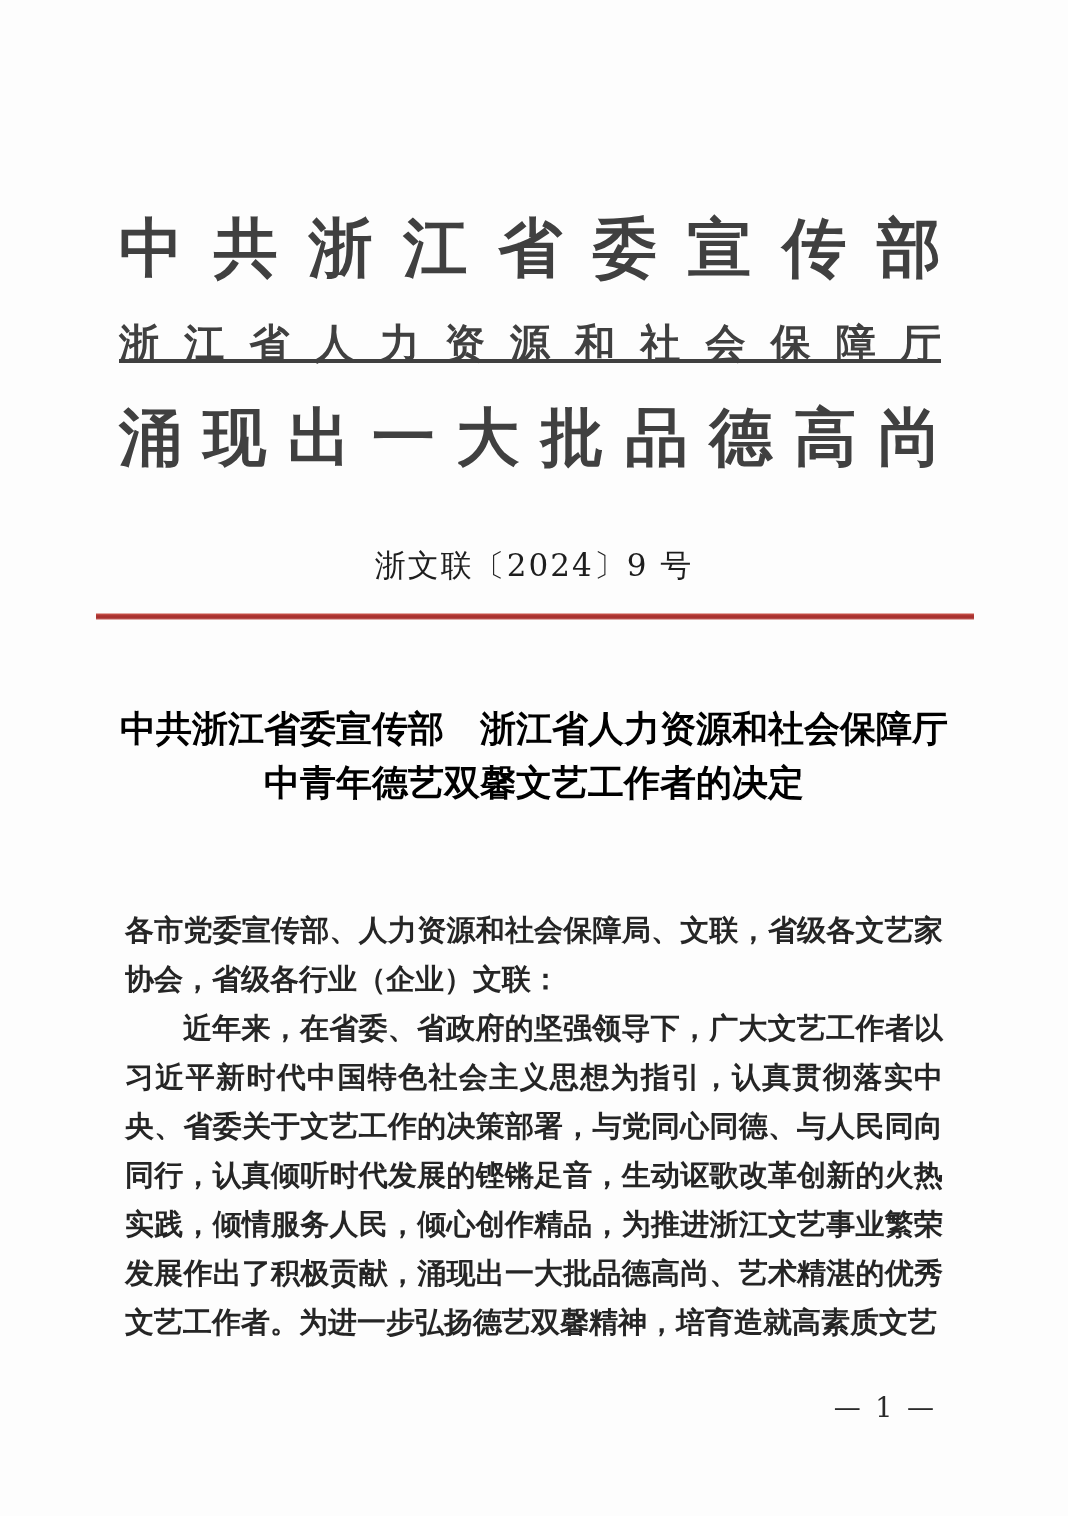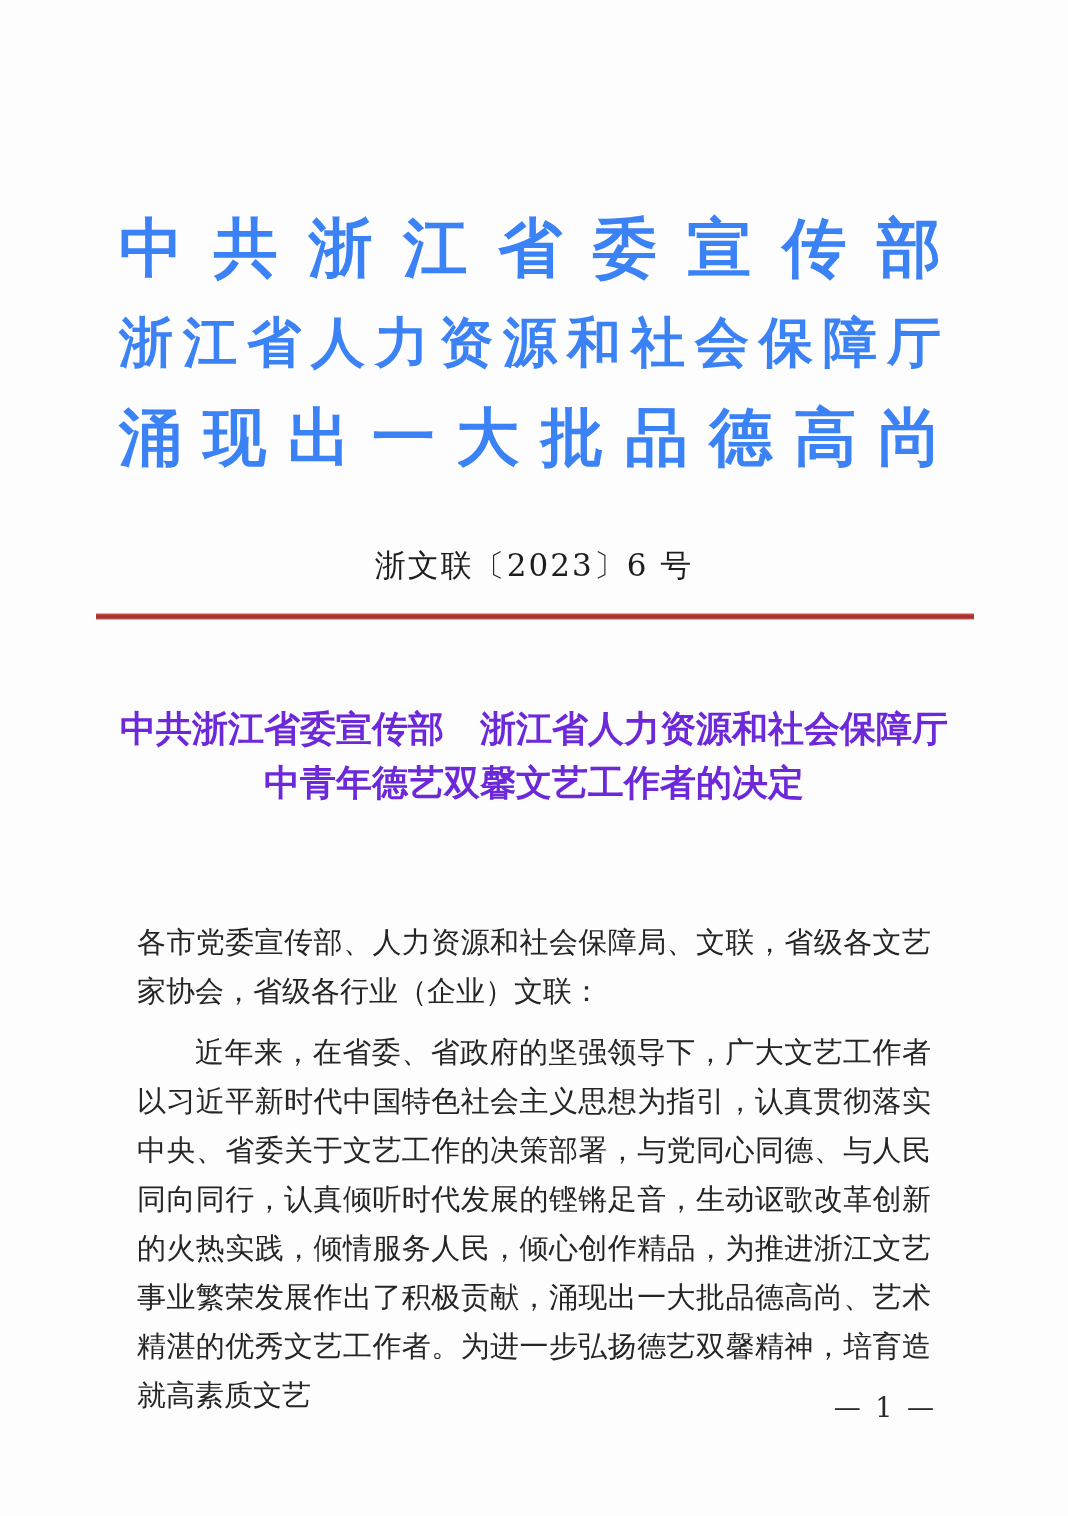--- a/index.html
+++ b/index.html
@@ -16,34 +16,34 @@
     overflow: hidden;
     font-family: "DejaVu Serif", "Liberation Serif", serif;
   }
 
   
   .letterhead {
     position: absolute;
     top: 200px;
     left: 119px;
     width: 822px;
-    color: #3b82f6;
+    color: #404040;
     font-weight: bold;
   }
   .lh-line {
     display: block;
     height: 95px;
     line-height: 95px;
     text-align: justify;
     text-align-last: justify;
     text-justify: inter-character;
     white-space: nowrap;
   }
   .lh-0 { font-size: 64px; }
-  .lh-1 { font-size: 54px; }
+  .lh-1 { font-size: 40px; text-decoration: underline; }
   .lh-2 { font-size: 63px; }
 
   
   .doc-number {
     position: absolute;
     top: 543px;
     left: 0;
     width: 100%;
     text-align: center;
     font-size: 31px;
@@ -70,40 +70,40 @@
   }
 
   
   .title {
     position: absolute;
     top: 701px;
     left: 0;
     width: 100%;
     margin: 0;
     text-align: center;
-    color: #6d28d9;
+    color: #000000;
     font-size: 36px;
     font-weight: 900;
     line-height: 54px;
   }
   .title-line { display: block; }
 
   
   .body-text {
     position: absolute;
     top: 906px;
     left: 125px;
     width: 818px;
     font-size: 29px;
     line-height: 49px;
     color: #252525;
     text-align: justify;
     text-justify: inter-character;
   }
-  .para { margin: 12px; padding: 0; }
+  .para { margin: 0; padding: 0; font-weight: bold; }
   .para.indent { text-indent: 2em; }
 
   
   .page-number {
     position: absolute;
     top: 1392px;
     right: 131px;
     font-size: 27px;
     color: #2a2a2a;
     letter-spacing: 3px;
@@ -114,21 +114,21 @@
 <body>
 
 <div class="doc">
 
   <header class="letterhead">
     <span class="lh-line lh-0">中共浙江省委宣传部</span>
     <span class="lh-line lh-1">浙江省人力资源和社会保障厅</span>
     <span class="lh-line lh-2">涌现出一大批品德高尚</span>
   </header>
 
-  <div class="doc-number">浙文联〔2023〕6 号</div>
+  <div class="doc-number">浙文联〔2024〕9 号</div>
 
   <div class="red-divider"></div>
 
   <h1 class="title">
     <span class="title-line">中共浙江省委宣传部　浙江省人力资源和社会保障厅</span>
     <span class="title-line">中青年德艺双馨文艺工作者的决定</span>
   </h1>
 
   <div class="body-text">
     <p class="para no-indent">各市党委宣传部、人力资源和社会保障局、文联，省级各文艺家协会，省级各行业（企业）文联：</p>

